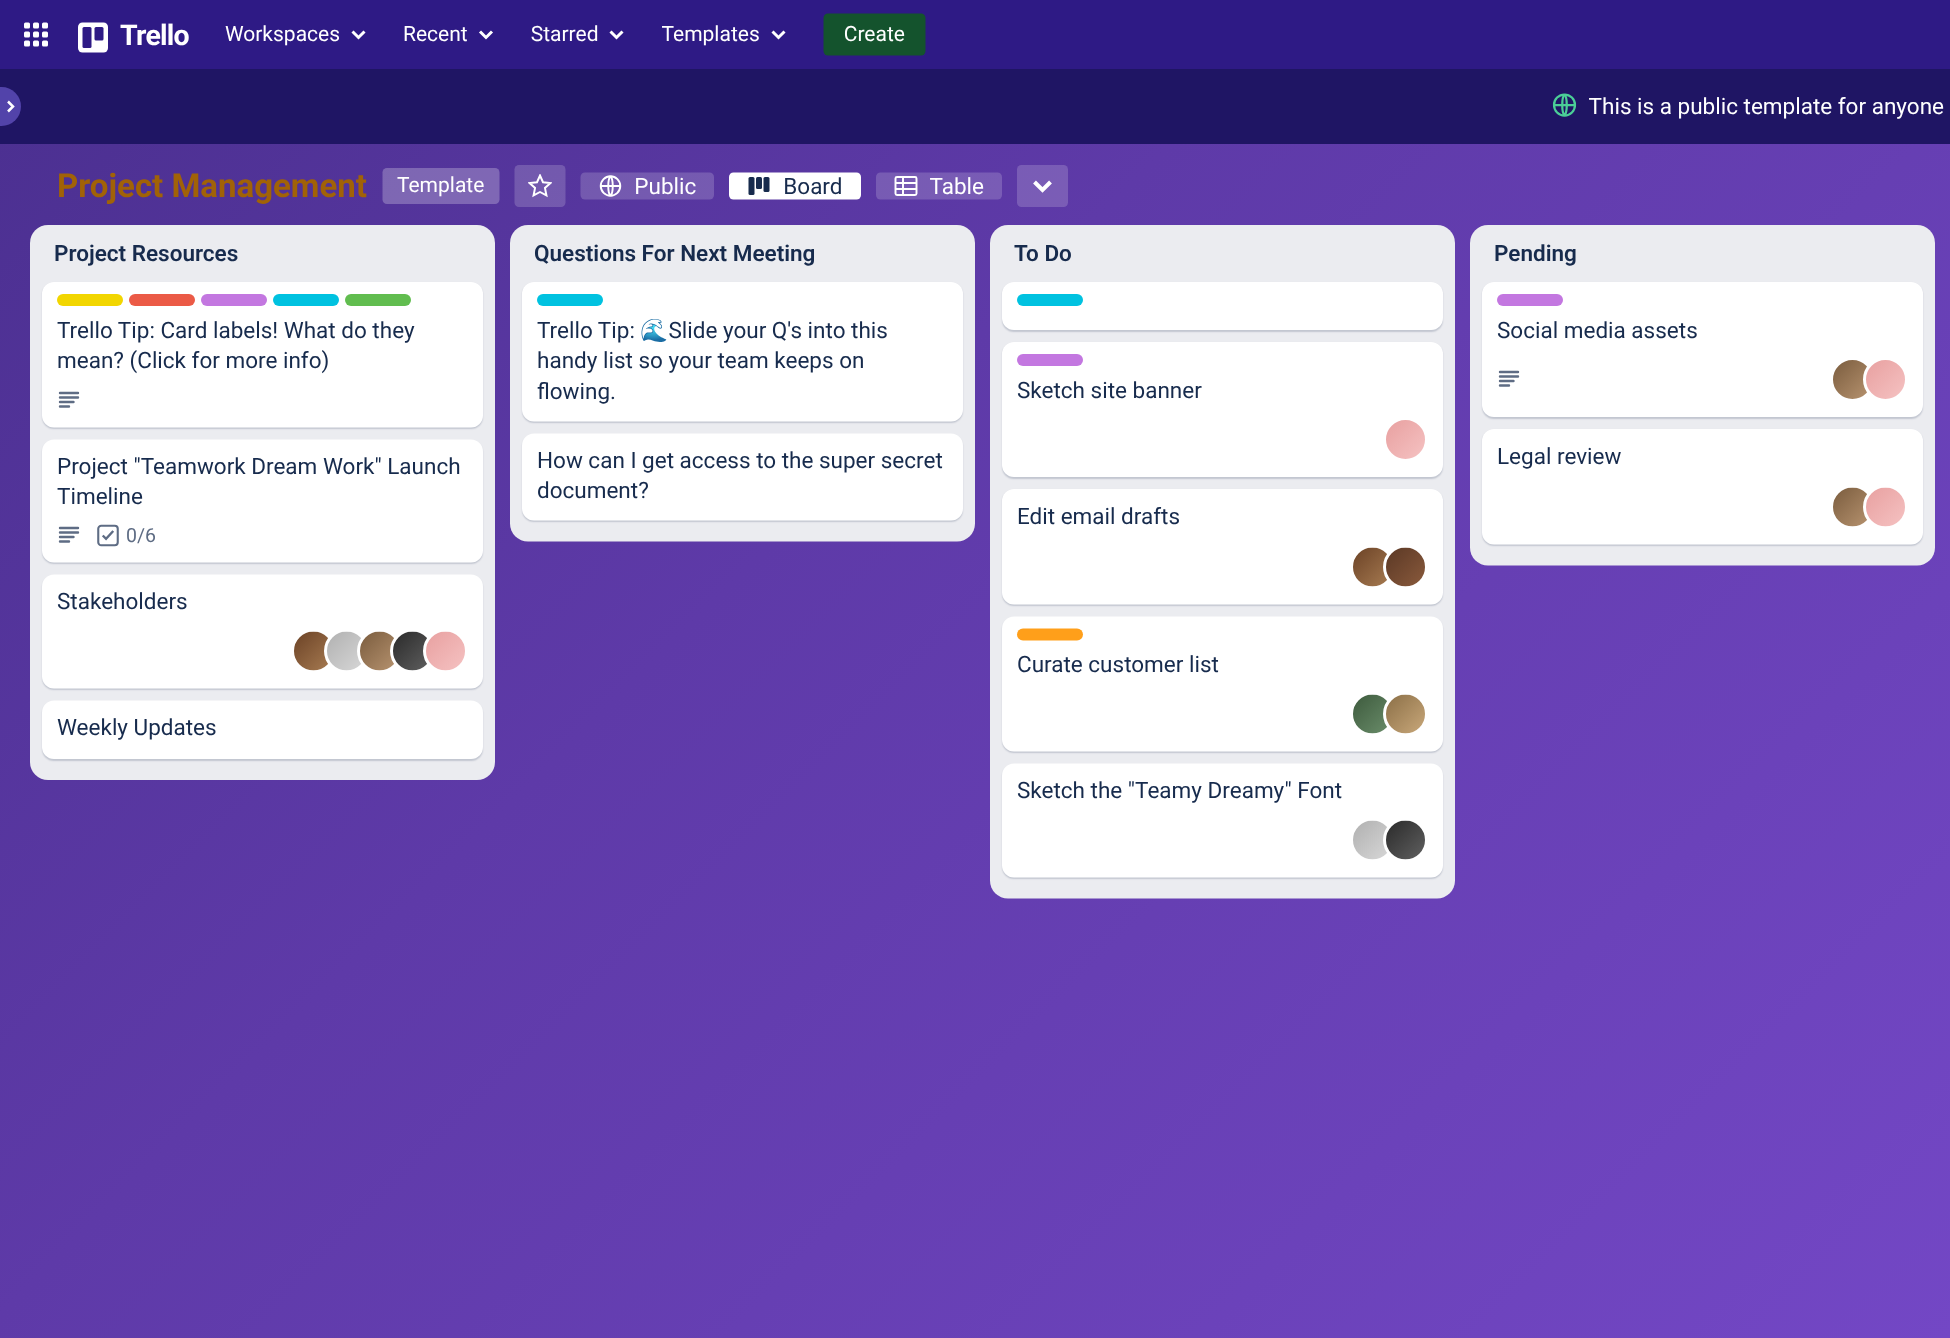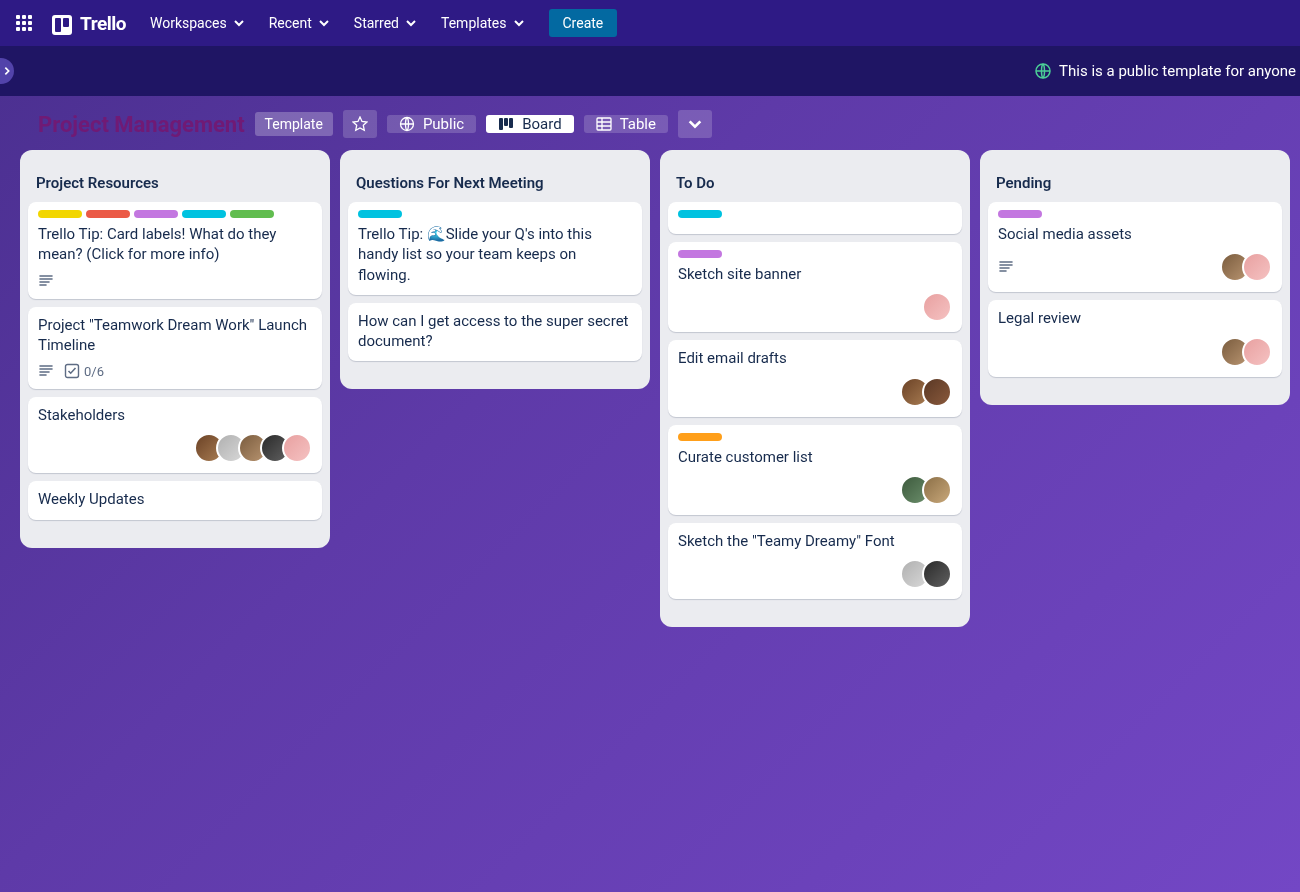--- a/index.html
+++ b/index.html
@@ -12,42 +12,42 @@
 .grid9 span { background:#fff; border-radius:1px; }
 .logo { display:flex; align-items:flex-end; gap:8px; padding:0 8px; cursor:pointer; }
 .logo-mark { width:20px; height:20px; background:#fff; border-radius:3px; position:relative; }
 .logo-mark::before,.logo-mark::after { content:""; position:absolute; background:#2e1a85; border-radius:1px; top:3px; }
 .logo-mark::before { left:3px; width:6px; height:14px; }
 .logo-mark::after { right:3px; width:6px; height:9px; }
 .logo-text { color:#fff; font-weight:700; font-size:19px; letter-spacing:-0.5px; }
 .nav-item { display:flex; align-items:center; gap:6px; color:#fff; padding:6px 12px; border-radius:3px; cursor:pointer; font-size:14px; }
 .chev-down { width:12px; height:12px; }
 .chev-down path { stroke:#fff; stroke-width:2; fill:none; }
-.create-btn { background:#0369a1; color:#fff; padding:6px 14px; border-radius:3px; cursor:pointer; font-size:14px; margin-left:8px; }
+.create-btn { background:#14532d; color:#fff; padding:6px 14px; border-radius:3px; cursor:pointer; font-size:14px; margin-left:8px; }
 
 
 .banner { height:50px; background:#1f1564; display:flex; align-items:center; position:relative; }
 .expand-tab { position:absolute; left:0; top:12px; width:14px; height:26px; background:#5243aa; border-radius:0 13px 13px 0; display:flex; align-items:center; justify-content:center; cursor:pointer; }
 .expand-tab svg { width:10px; height:10px; }
 .expand-tab path { stroke:#fff; stroke-width:2; fill:none; }
-.banner-right { margin-left:auto; display:flex; align-items:center; gap:8px; padding-right:4px; color:#fff; font-size:15px; }
+.banner-right { margin-left:auto; display:flex; gap:8px; padding-right:4px; color:#fff; font-size:15px; }
 .globe-green { width:16px; height:16px; }
 
 
 .board-header { display:flex; align-items:center; gap:10px; padding:14px 20px 12px 38px; }
-.board-title { color:#701a75; font-size:22px; font-weight:700; }
+.board-title { color:#a16207; font-size:22px; font-weight:700; }
 .badge-template { background:rgba(255,255,255,0.25); color:#fff; padding:4px 10px; border-radius:3px; font-size:14px; cursor:pointer; }
 .hdr-btn { background:rgba(255,255,255,0.18); color:#fff; padding:0 12px; border-radius:3px; cursor:pointer; display:flex; align-items:center; gap:8px; font-size:15px; }
 .hdr-btn.icon-only { padding:6px 9px; }
 .hdr-btn.active { background:#fff; color:#172b4d; }
 .hdr-btn svg { width:16px; height:16px; }
 
 
 .board { display:flex; gap:10px; padding:0 20px; align-items:flex-start; overflow-x:auto; }
-.list { width:310px; background:#ebecf0; border-radius:12px; padding:20px 8px; flex-shrink:0; }
+.list { width:310px; background:#ebecf0; border-radius:12px; padding:6px 8px; flex-shrink:0; }
 .list-title { color:#172b4d; font-size:15px; font-weight:600; padding:4px 8px 10px 8px; }
 .card { background:#fff; border-radius:8px; padding:8px 10px 10px 10px; margin-bottom:8px; box-shadow:0 1px 1px rgba(9,30,66,0.18); cursor:pointer; }
 .labels { display:flex; gap:4px; margin-bottom:6px; flex-wrap:wrap; }
 .label { height:8px; border-radius:4px; min-width:44px; }
 .card-text { color:#172b4d; font-size:15px; line-height:1.35; }
 .card-footer { display:flex; gap:10px; margin-top:8px; }
 .badge { display:flex; align-items:center; gap:4px; color:#5e6c84; font-size:13px; }
 .badge svg { width:16px; height:16px; }
 .members { margin-left:auto; display:flex; }
 .avatar { width:30px; height:30px; border-radius:50%; border:2px solid #fff; margin-left:-8px; background:linear-gradient(135deg,#888,#bbb); }

